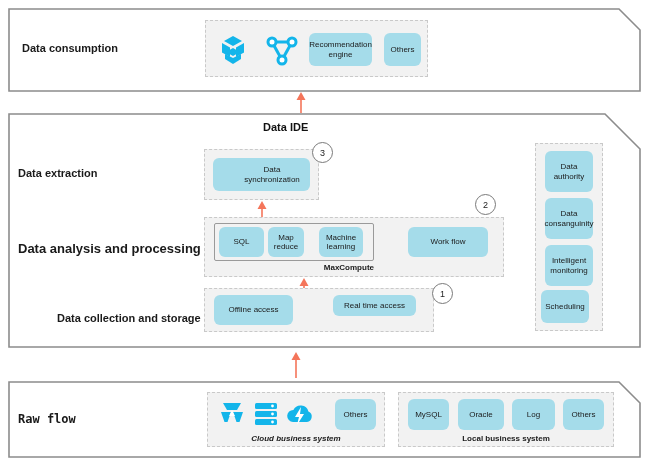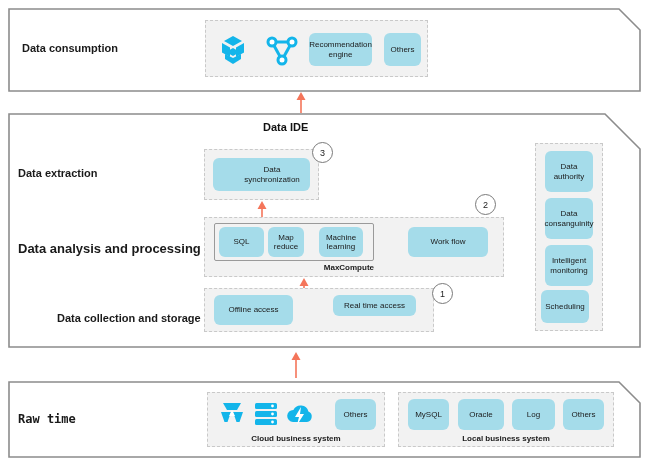--- a/index.html
+++ b/index.html
@@ -249,21 +249,21 @@
       <polygon points="6,0 10.5,8 1.5,8" fill="#f4755a"></polygon>
     </svg>
   </div>
 
   <div class="panel notched" style="left:8px; top:381px; width:633px; height:77px;">
     <div class="panel-shape"></div>
     <svg class="panel-outline" width="633" height="77" viewBox="0 0 633 77">
       <polygon points="1,1 611,1 632,22 632,76 1,76" fill="none" stroke="#8c8c8c" stroke-width="1.6"></polygon>
     </svg>
 
-    <div class="row-label" style="left:10px; top:31px; font-size:12px; font-family:'DejaVu Sans Mono', monospace;">Raw time</div>
+    <div class="row-label" style="left:10px; top:31px; font-size:12px; font-family:'DejaVu Sans Mono', monospace;">Raw flow</div>
 
     <div class="group" style="left:199px; top:11px; width:178px; height:55px;"></div>
 
     <div class="icon" style="left:210px; top:19px; width:28px; height:28px;">
       <svg width="28" height="28" viewBox="0 0 28 28">
         <g fill="#13b5ea">
           <path d="M5 3 h18 l-4 7 h-10 z"></path>
           <path d="M3 12 h10 l-3.5 10 h-3 z"></path>
           <path d="M25 12 h-10 l3.5 10 h3 z"></path>
           <polygon points="14,10 17,16 11,16" fill="#ffffff"></polygon>
@@ -288,21 +288,21 @@
 
     <div class="icon" style="left:277px; top:19px; width:30px; height:28px;">
       <svg width="30" height="28" viewBox="0 0 30 28">
         <path d="M8 22 a6 6 0 0 1 0.4 -12 a8 8 0 0 1 15 1.5 a5.5 5.5 0 0 1 -1.4 10.5 z" fill="#13b5ea"></path>
         <polygon points="16,7 10,17 14,17 12,25 19,14 15,14" fill="#ffffff"></polygon>
       </svg>
     </div>
 
     <div class="node" style="left:327px; top:18px; width:41px; height:31px;">Others</div>
 
-    <div class="group-caption" style="left:199px; top:53px; width:178px;">Cloud business system</div>
+    <div class="group-caption" style="left:199px; top:53px; width:178px;font-style:italic;">Cloud business system</div>
 
     <div class="group" style="left:390px; top:11px; width:216px; height:55px;"></div>
 
     <div class="node" style="left:400px; top:18px; width:41px; height:31px;">MySQL</div>
     <div class="node" style="left:450px; top:18px; width:46px; height:31px;">Oracle</div>
     <div class="node" style="left:504px; top:18px; width:43px; height:31px;">Log</div>
     <div class="node" style="left:555px; top:18px; width:41px; height:31px;">Others</div>
 
     <div class="group-caption" style="left:390px; top:53px; width:216px;">Local business system</div>
   </div>

